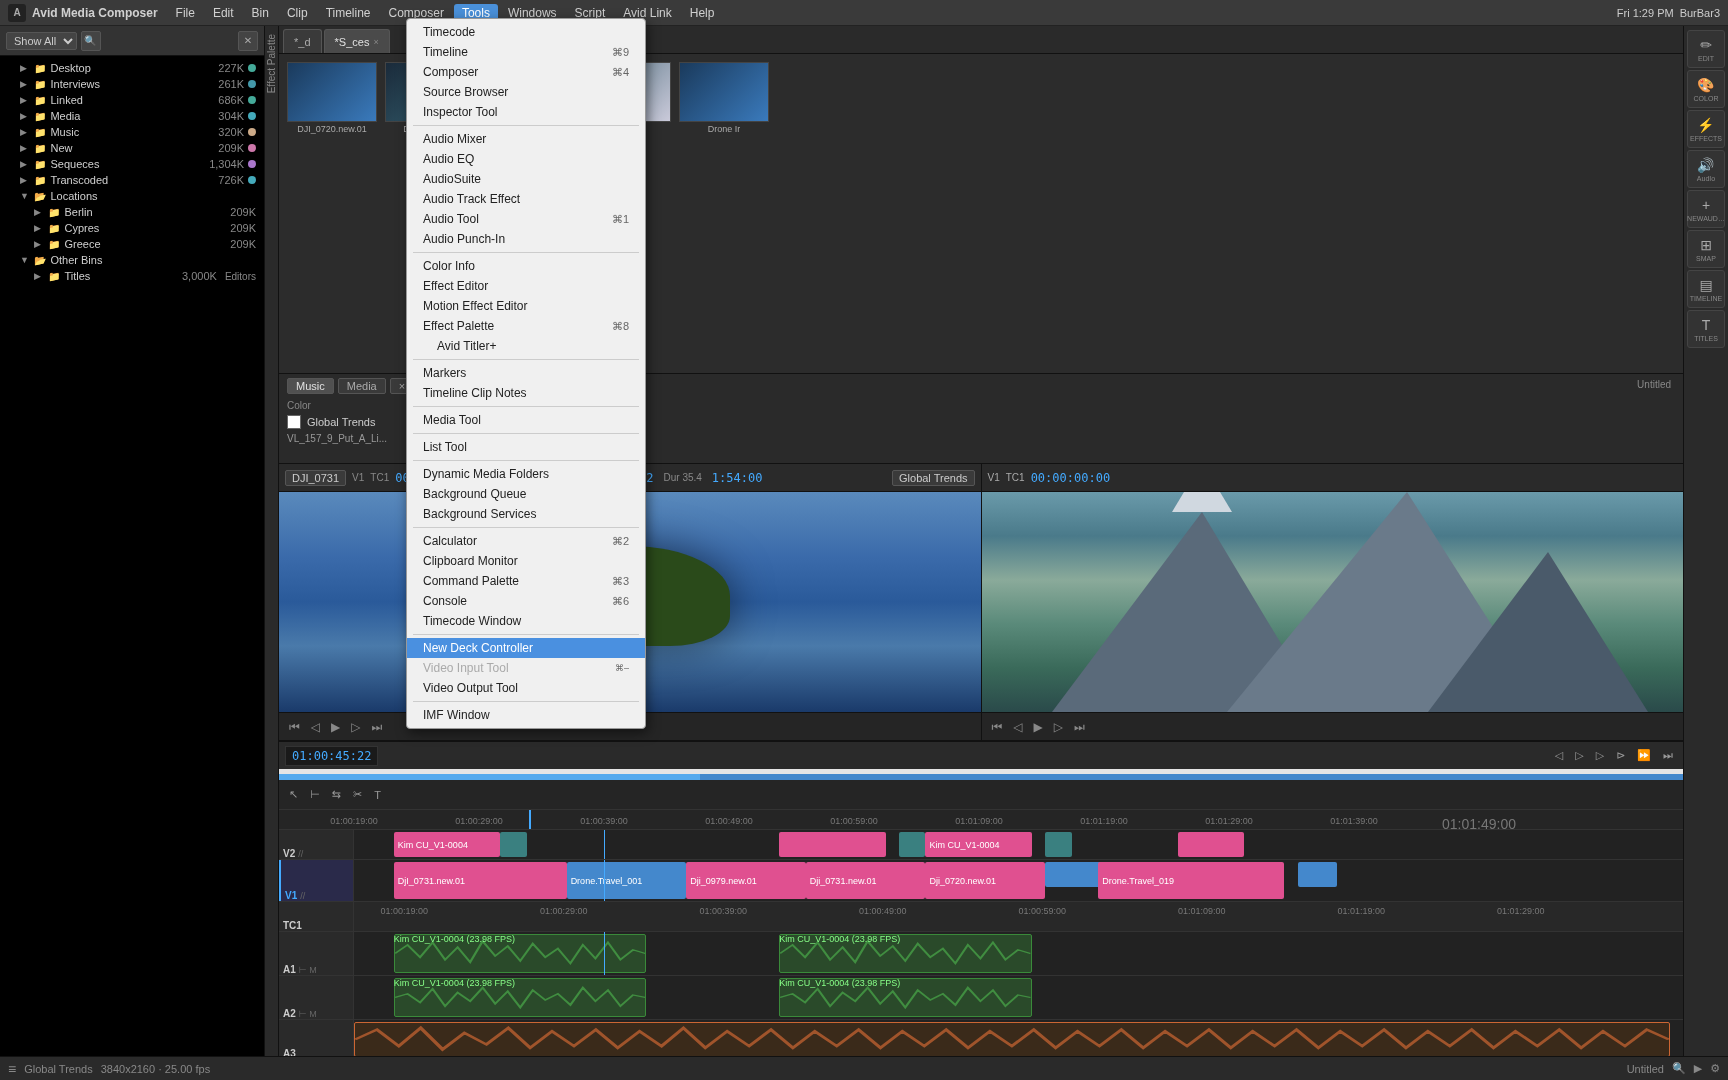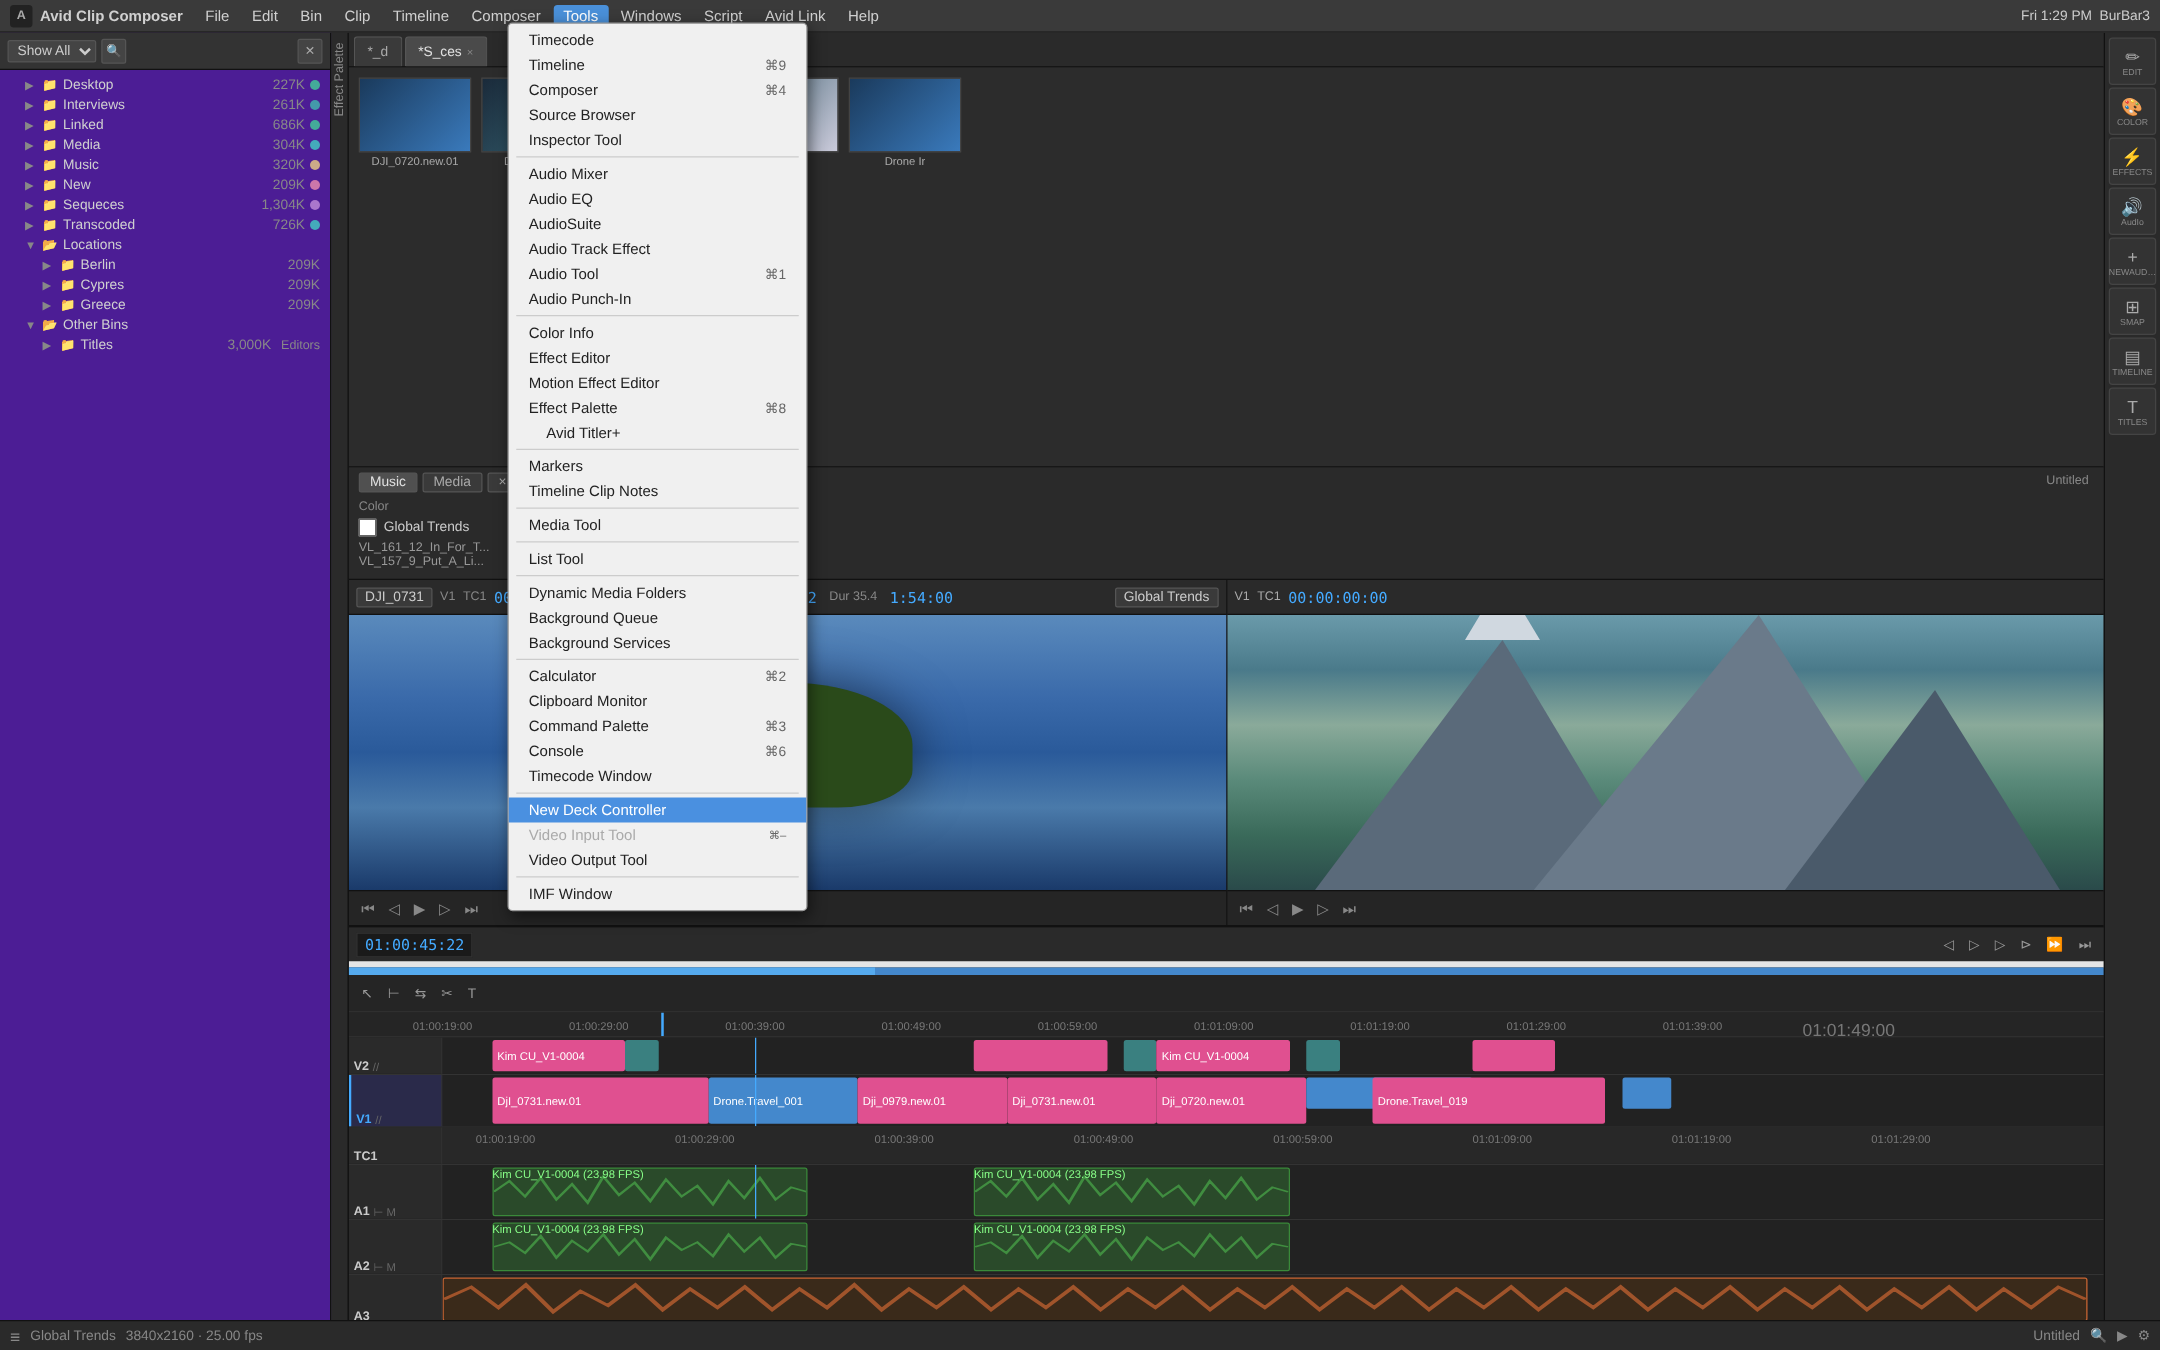--- a/index.html
+++ b/index.html
@@ -61,21 +61,21 @@
 
     
     #main-layout {
       display: flex;
       height: calc(1080px - 26px);
     }
 
     
     #left-panel {
       width: 265px;
-      background: #4c1d95;
+      background: #000000;
       border-right: 1px solid #111;
       display: flex;
       flex-direction: column;
       overflow: hidden;
     }
 
     
     .bin-toolbar {
       height: 30px;
       background: #333;
@@ -636,21 +636,21 @@
       border-radius: 4px;
       opacity: 0.6;
     }
   </style>
 </head>
 <body>
 
 <div id="menubar">
   <div class="menu-logo">
     <div class="menu-logo-icon">A</div>
-    <span class="menu-app-name">Avid Clip Composer</span>
+    <span class="menu-app-name">Avid Media Composer</span>
   </div>
   <div class="menu-item">File</div>
   <div class="menu-item">Edit</div>
   <div class="menu-item">Bin</div>
   <div class="menu-item">Clip</div>
   <div class="menu-item">Timeline</div>
   <div class="menu-item">Composer</div>
   <div class="menu-item active">Tools</div>
   <div class="menu-item">Windows</div>
   <div class="menu-item">Script</div>
@@ -829,21 +829,20 @@
         <div style="margin-left:auto;font-size:10px;color:#888;padding:1px 4px">Untitled</div>
       </div>
       <div style="padding:2px 0; font-size:10px; color:#888">
         <span>Color</span>
       </div>
       <div style="display:flex;align-items:center;gap:6px;padding:2px 0">
         <div style="width:14px;height:14px;background:#fff;border:1px solid #666;display:inline-block"></div>
         <span style="font-size:11px;color:#ccc">Global Trends</span>
       </div>
       <div style="padding:2px 0;font-size:10px;color:#999;overflow:hidden">
-        <div>VL_161_12_In_For_T...</div>
         <div>VL_157_9_Put_A_Li...</div>
       </div>
     </div>
 
     <div id="monitor-area">
 
       <div id="source-monitor">
         <div class="monitor-header">
           <button class="monitor-name-btn">DJI_0731</button>
           <span style="color:#888;font-size:10px">V1</span>

